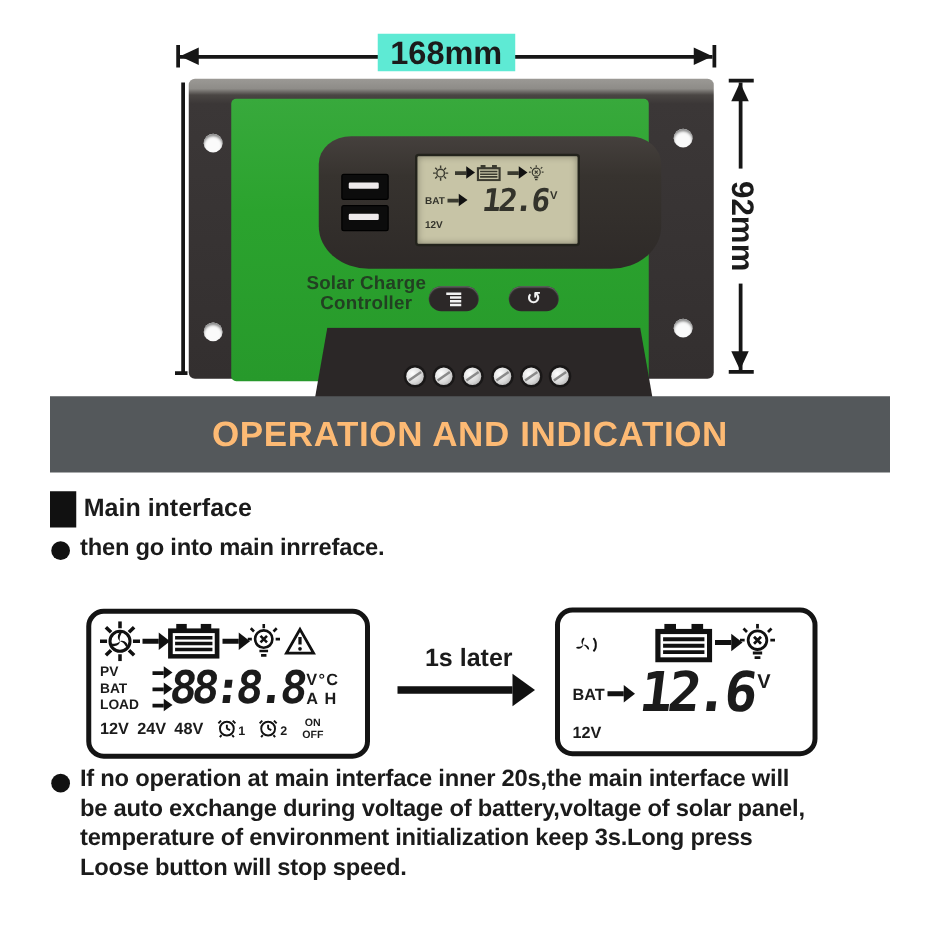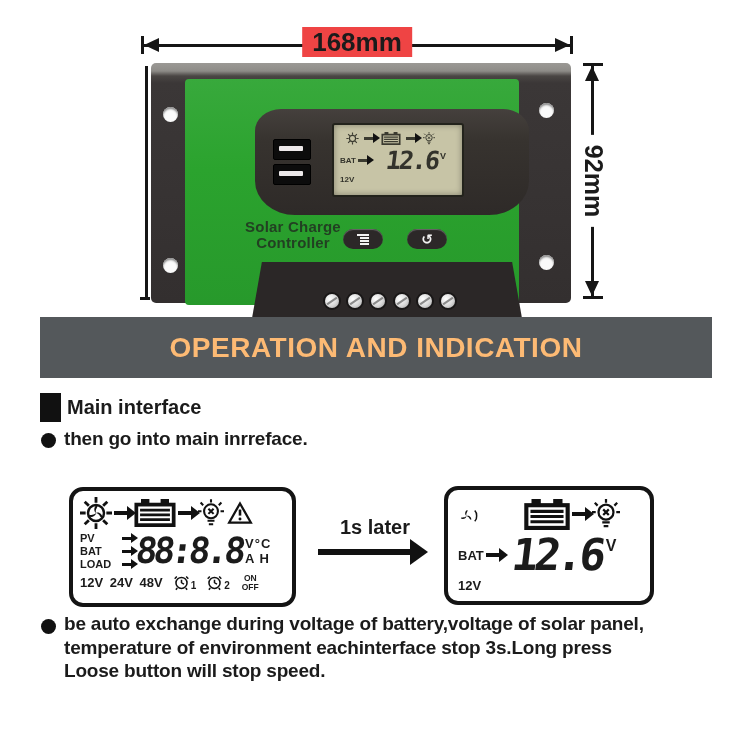--- a/index.html
+++ b/index.html
@@ -9,21 +9,21 @@
 
   
   .dim-h{left:141px;top:36px;width:432px;height:18px;}
   .dim-h .tick{position:absolute;top:0;width:3px;height:18px;background:#161616;}
   .dim-h .line{position:absolute;top:8px;left:3px;right:3px;height:3px;background:#161616;}
   .dim-h .ah-l{position:absolute;left:3px;top:2px;width:0;height:0;
     border-right:15px solid #161616;border-top:7px solid transparent;border-bottom:7px solid transparent;}
   .dim-h .ah-r{position:absolute;right:3px;top:2px;width:0;height:0;
     border-left:15px solid #161616;border-top:7px solid transparent;border-bottom:7px solid transparent;}
   .dim-h .lbl{position:absolute;left:50%;top:-9px;transform:translateX(-50%);
-    background:#ef4444;padding:0 10px;font-size:26px;font-weight:700;letter-spacing:0;}
+    background:#5eead4;padding:0 10px;font-size:26px;font-weight:700;letter-spacing:0;}
 
   .side-line{left:145px;top:66px;width:3px;height:232px;background:#161616;}
   .side-line::after{content:"";position:absolute;left:-5px;bottom:-2px;width:13px;height:3px;background:#161616;}
 
   .dim-v{left:583px;top:63px;width:20px;height:236px;}
   .dim-v .tick{position:absolute;left:0;width:20px;height:3px;background:#161616;}
   .dim-v .line{position:absolute;left:8px;top:3px;bottom:3px;width:3px;background:#161616;}
   .dim-v .ah-u{position:absolute;left:2px;top:3px;width:0;height:0;
     border-bottom:15px solid #161616;border-left:7px solid transparent;border-right:7px solid transparent;}
   .dim-v .ah-d{position:absolute;left:2px;bottom:3px;width:0;height:0;
@@ -362,16 +362,17 @@
     <span class="r-bat">BAT</span>
     <span class="harrow"></span>
     <span class="seg r-digits">12.6</span>
     <span class="r-unit">V</span>
   </div>
   <div class="r-sys">12V</div>
 </div>
 
 <div class="abs dot b2-dot"></div>
 <div class="abs para b2-text">
+  <span>If no operation at main interface inner 20s,the main interface will</span>
   <span>be auto exchange during voltage of battery,voltage of solar panel,</span>
-  <span>temperature of environment eachinterface stop 3s.Long press</span>
+  <span>temperature of environment initialization keep 3s.Long press</span>
   <span>Loose button will stop speed.</span>
 </div>
 
 </body></html>

